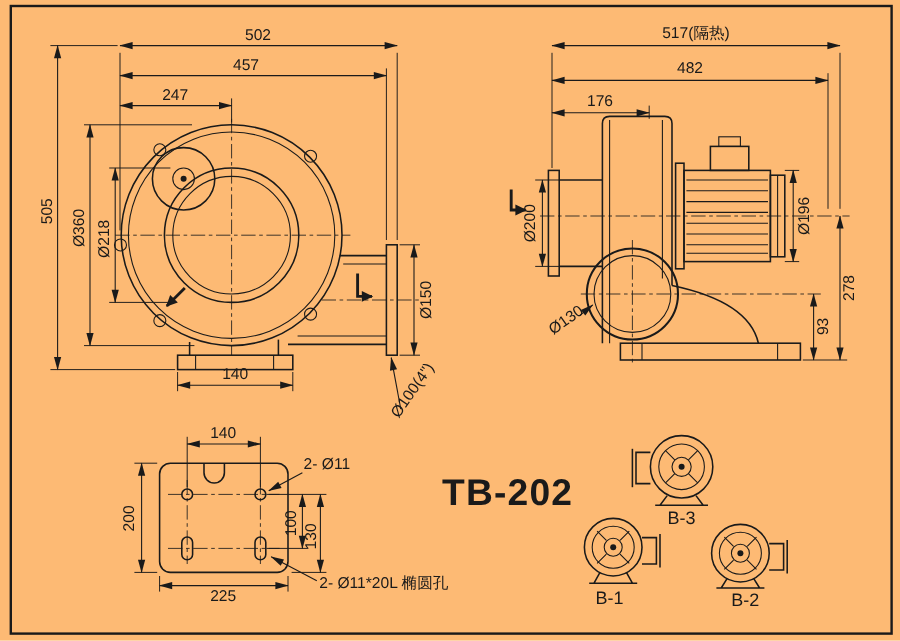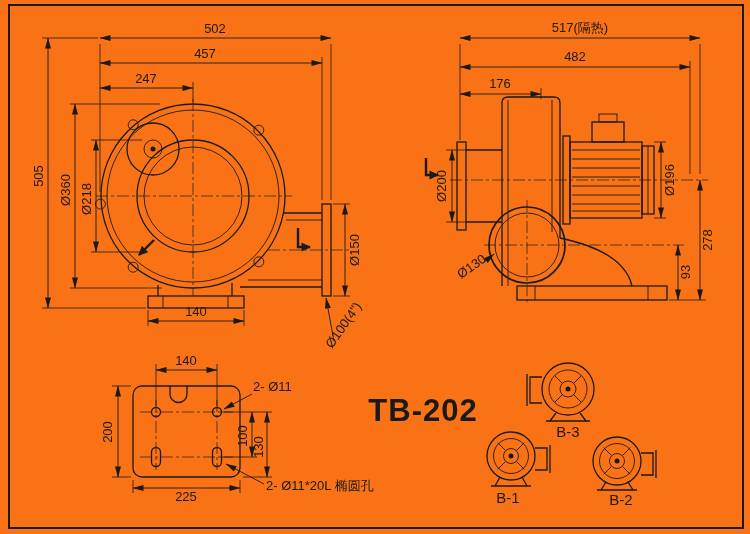--- a/index.html
+++ b/index.html
@@ -1,16 +1,16 @@
 <!DOCTYPE html>
 <html><head>
 <meta charset="utf-8">
 <style>
   html,body{margin:0;padding:0;background:#fff;}
-  .page{position:relative;width:750px;height:534px;background:#f97316;overflow:hidden;}
+  .page{position:relative;width:750px;height:534px;background:#fdba74;overflow:hidden;}
   svg{display:block;}
   text{font-family:"Liberation Sans","DejaVu Sans",sans-serif;fill:#1a1a1a;}
   .dim-text{font-size:13px;}
   .obj{fill:none;stroke:#1a1a1a;stroke-width:1.3;}
   .bold{fill:none;stroke:#1a1a1a;stroke-width:1.7;}
   .thin{fill:none;stroke:#1a1a1a;stroke-width:0.9;}
   .dim{fill:none;stroke:#1a1a1a;stroke-width:0.9;marker-start:url(#arr);marker-end:url(#arr);}
   .leader{fill:none;stroke:#1a1a1a;stroke-width:0.9;marker-end:url(#arr);}
   .ext{fill:none;stroke:#1a1a1a;stroke-width:0.8;}
   .cl{fill:none;stroke:#1a1a1a;stroke-width:0.7;stroke-dasharray:12 3 3 3;}

